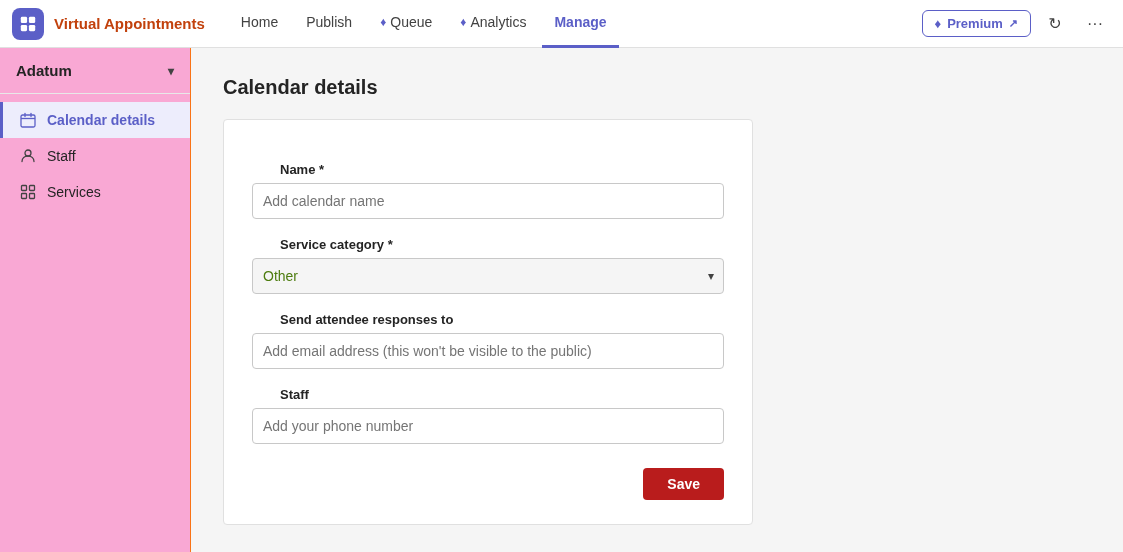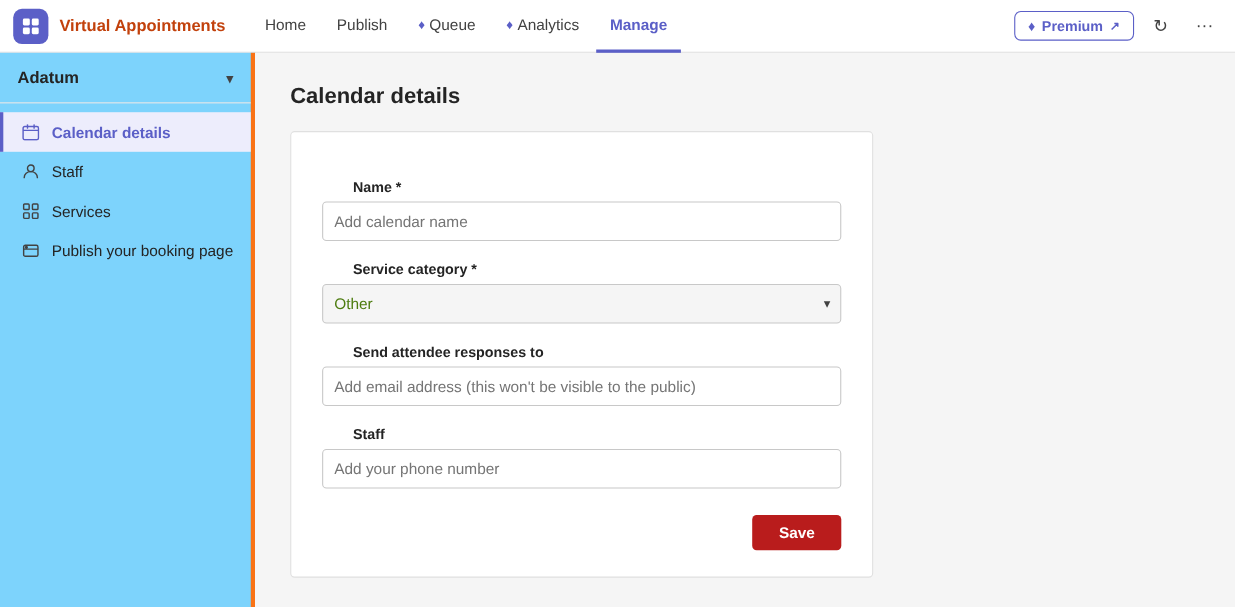--- a/index.html
+++ b/index.html
@@ -87,23 +87,23 @@
     }
 
     
     .layout {
       display: flex;
       height: calc(552px - 48px);
     }
 
     
     .sidebar {
-      width: 232px;
-      background: #7dd3fc;
-      border-right: 4px solid #f97316;
+      width: 191px;
+      background: #f9a8d4;
+      border-right: 1px solid #f97316;
       display: flex;
       flex-direction: column;
       flex-shrink: 0;
     }
     .org-header {
       display: flex;
       align-items: center;
       justify-content: space-between;
       padding: 14px 16px;
       font-weight: 600;
@@ -296,30 +296,20 @@
         <span class="si-icon">
           <svg width="16" height="16" viewBox="0 0 16 16" fill="currentColor">
             <rect x="1.5" y="1.5" width="5" height="5" rx="0.8" fill="none" stroke="currentColor" stroke-width="1.3"></rect>
             <rect x="9.5" y="1.5" width="5" height="5" rx="0.8" fill="none" stroke="currentColor" stroke-width="1.3"></rect>
             <rect x="1.5" y="9.5" width="5" height="5" rx="0.8" fill="none" stroke="currentColor" stroke-width="1.3"></rect>
             <rect x="9.5" y="9.5" width="5" height="5" rx="0.8" fill="none" stroke="currentColor" stroke-width="1.3"></rect>
           </svg>
         </span>
         <span>Services</span>
       </div>
-      <div class="sidebar-item">
-        <span class="si-icon">
-          <svg width="16" height="16" viewBox="0 0 16 16" fill="none" stroke="currentColor" stroke-width="1.3">
-            <rect x="1.5" y="3" width="13" height="10" rx="1.5"></rect>
-            <line x1="1.5" y1="6.5" x2="14.5" y2="6.5"></line>
-            <circle cx="4" cy="4.8" r="0.8" fill="currentColor"></circle>
-          </svg>
-        </span>
-        <span>Publish your booking page</span>
-      </div>
     </nav>
   </div>
 
   <div class="main-content">
     <h1 class="page-title">Calendar details</h1>
 
     <div class="form-card">
       <p class="required-note"></p>
 
       <div class="form-group">

